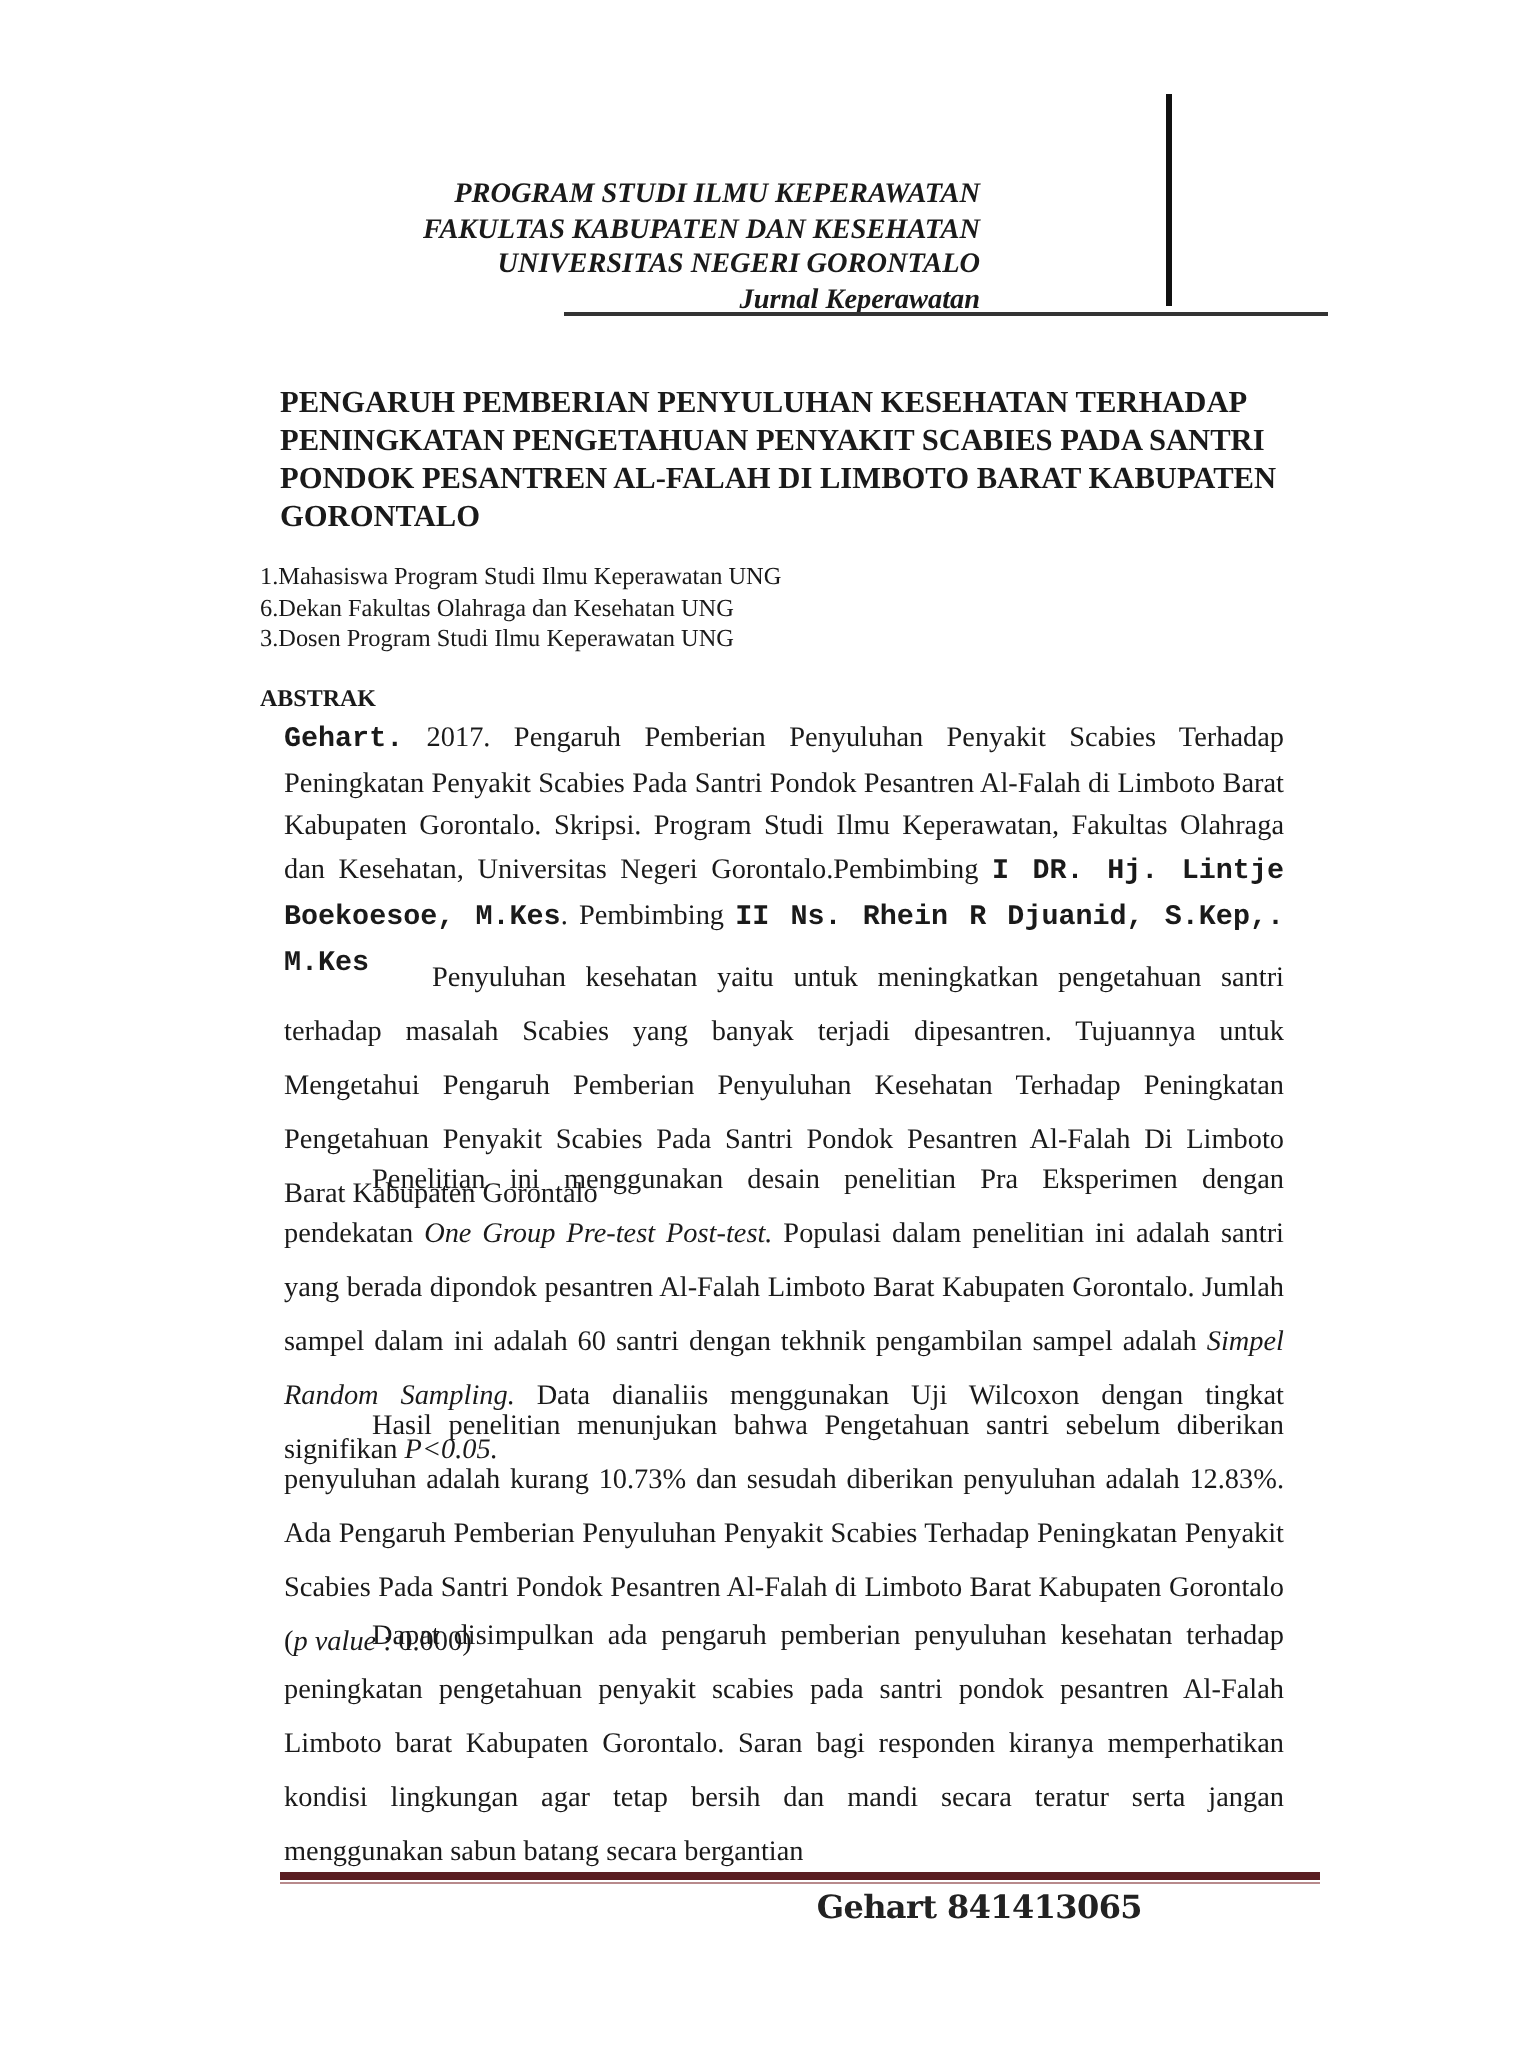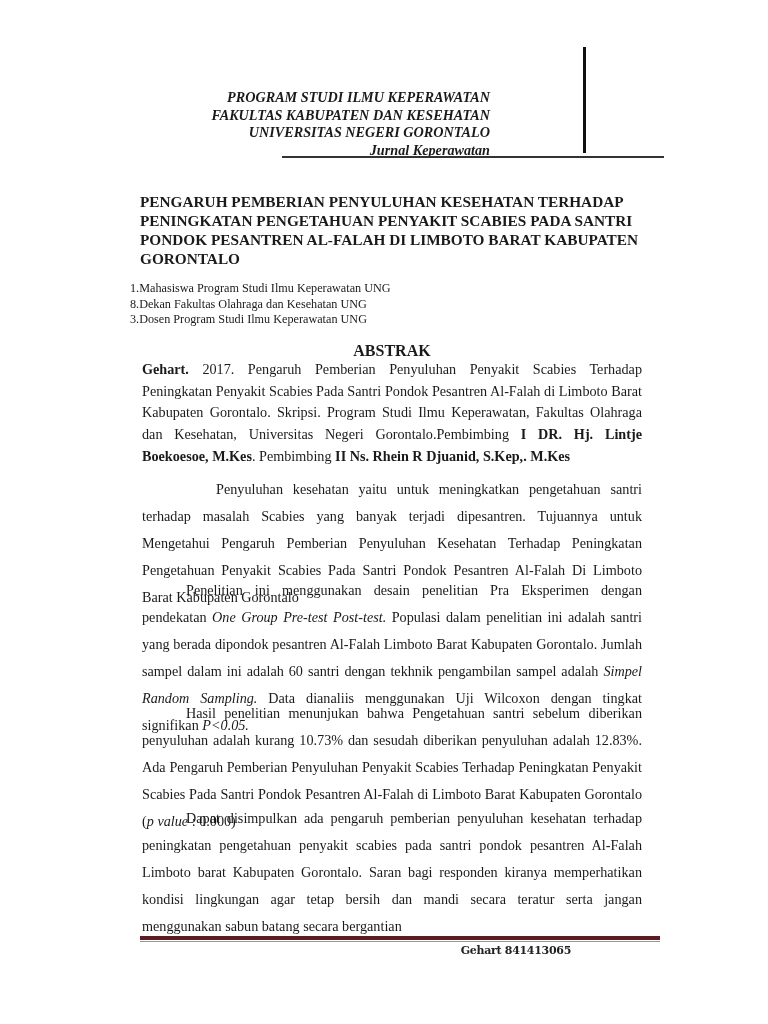--- a/index.html
+++ b/index.html
@@ -19,35 +19,35 @@
              font-weight: bold; font-size: 15.3px; line-height: 19px; }
     .title span { display: block; white-space: nowrap; }
     .authors { position: absolute; left: 130px; width: 524px; top: 264px; text-align: center;
                font-style: italic; font-size: 14px; line-height: 18px; white-space: nowrap; }
     .authors sup { font-size: 8px; }
     .affil { position: absolute; left: 130px; width: 524px; top: 281px; text-align: left;
              font-size: 12.2px; line-height: 15.5px; }
     .affil span { display: block; }
 
     
-    .abs-head { position: absolute; left: 130px; width: 524px; top: 342px; text-align: center;
-                font-weight: bold; font-size: 16px; }
+    .abs-head { position: absolute; left: 130px; width: 524px; top: 342px; 
+                font-weight: bold; font-size: 12px; }
     .para { position: absolute; left: 142px; width: 500px; text-align: justify;
             font-size: 14.2px; line-height: 27px; }
     .para.loose { line-height: 21.7px; }
     .indent1 { display: inline-block; width: 74px; }
     .indent2 { display: inline-block; width: 44px; }
-    b { font-weight: bold; }
+    b { font-weight: bold; font-family: Liberation Mono, monospace; }
     i { font-style: italic; }
 
     
     .ftr-rule1 { position: absolute; left: 140px; top: 936px; width: 520px; height: 4px; background: #5a1e22; }
     .ftr-rule2 { position: absolute; left: 140px; top: 941px; width: 520px; height: 1px; background: #b88a8c; }
     .ftr-text { position: absolute; right: 109px; top: 944px; font-family: "DejaVu Serif", serif;
-                font-weight: bold; font-size: 11px; color: #222; letter-spacing: -0.3px; }
+                font-weight: bold; font-size: 16px; color: #222; letter-spacing: -0.3px; }
   </style>
 </head>
 <body>
 
 <div class="page">
 
   <div class="hdr-vbar"></div>
   <div class="hdr-block">
     <span class="hdr-line">PROGRAM STUDI ILMU KEPERAWATAN</span>
     <span class="hdr-line">FAKULTAS KABUPATEN DAN KESEHATAN</span>
@@ -59,21 +59,21 @@
   <div class="title">
     <span>PENGARUH PEMBERIAN PENYULUHAN KESEHATAN TERHADAP</span>
     <span>PENINGKATAN PENGETAHUAN PENYAKIT SCABIES PADA SANTRI</span>
     <span>PONDOK PESANTREN AL-FALAH DI LIMBOTO BARAT KABUPATEN</span>
     <span>GORONTALO</span>
   </div>
 
 
   <div class="affil">
     <span>1.Mahasiswa Program Studi Ilmu Keperawatan UNG</span>
-    <span>8.Dekan Fakultas Olahraga dan Kesehatan UNG</span>
+    <span>6.Dekan Fakultas Olahraga dan Kesehatan UNG</span>
     <span>3.Dosen Program Studi Ilmu Keperawatan UNG</span>
   </div>
 
   <div class="abs-head">ABSTRAK</div>
 
   <div class="para loose" style="top:359px;"><b>Gehart.</b><span> 2017. Pengaruh  Pemberian Penyuluhan Penyakit Scabies Terhadap Peningkatan Penyakit Scabies Pada Santri Pondok Pesantren Al-Falah di Limboto Barat Kabupaten Gorontalo. Skripsi. Program Studi Ilmu Keperawatan, Fakultas Olahraga dan Kesehatan, Universitas Negeri Gorontalo.Pembimbing </span><b>I DR. Hj. Lintje Boekoesoe, M.Kes</b><span>. Pembimbing </span><b>II Ns. Rhein R Djuanid, S.Kep,. M.Kes</b></div>
 
   <div class="para" style="top:476px;"><span class="indent1"></span><span>Penyuluhan kesehatan yaitu untuk meningkatkan pengetahuan santri terhadap masalah Scabies yang banyak terjadi dipesantren. Tujuannya untuk Mengetahui Pengaruh Pemberian Penyuluhan Kesehatan Terhadap Peningkatan Pengetahuan Penyakit Scabies Pada Santri Pondok Pesantren Al-Falah Di Limboto Barat Kabupaten Gorontalo</span></div>
 
   <div class="para" style="top:577px;"><span class="indent2"></span><span>Penelitian ini menggunakan desain penelitian Pra Eksperimen dengan pendekatan </span><i>One Group Pre-test Post-test.</i><span> Populasi dalam penelitian ini  adalah santri yang berada dipondok pesantren Al-Falah Limboto Barat Kabupaten Gorontalo. Jumlah sampel dalam ini adalah 60 santri dengan tekhnik pengambilan sampel adalah </span><i>Simpel Random Sampling.</i><span> Data dianaliis menggunakan Uji Wilcoxon dengan tingkat signifikan </span><i>P&lt;0.05.</i></div>

